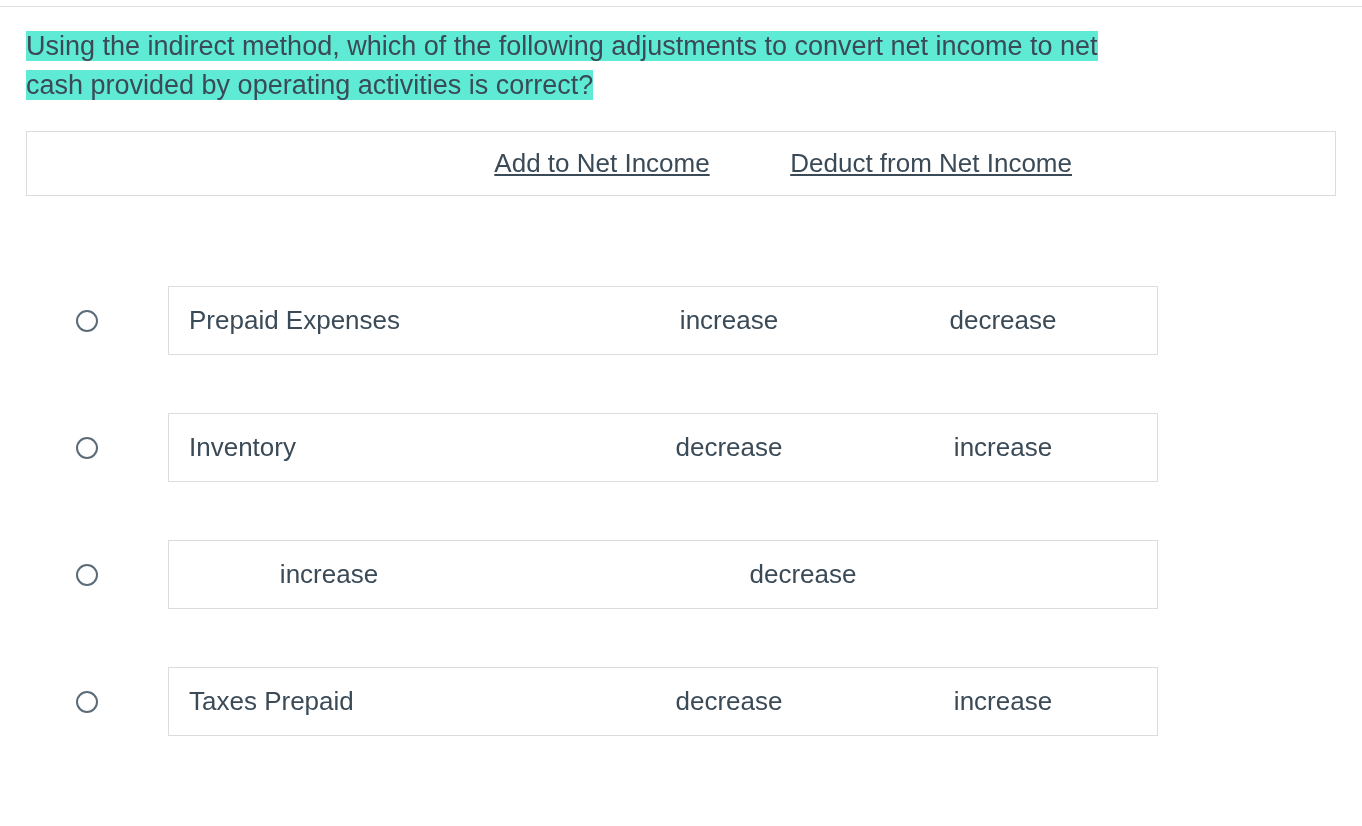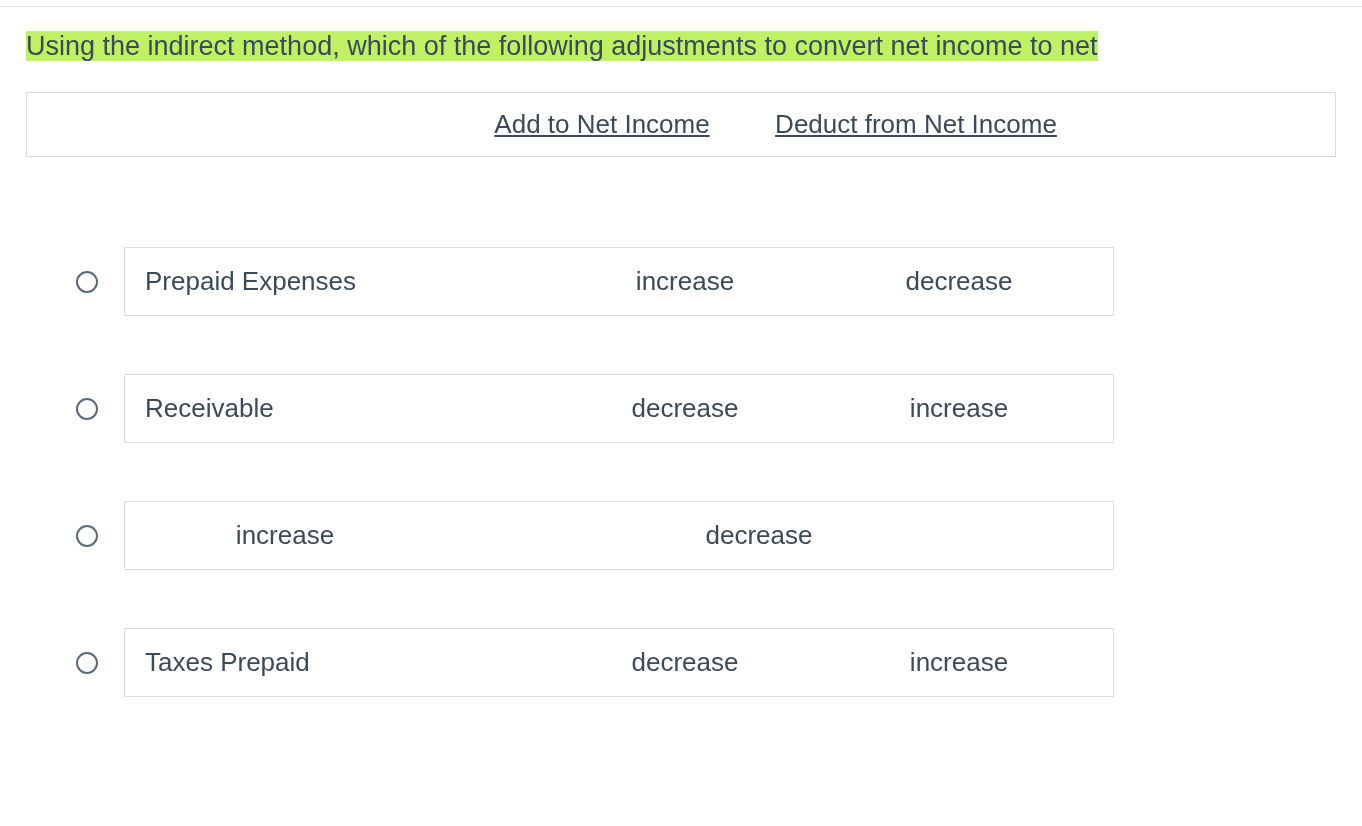--- a/index.html
+++ b/index.html
@@ -20,21 +20,21 @@
       border-top: 1px solid #e0e0e0;
       margin-top: 6px;
     }
     .question-text {
       font-size: 27px;
       line-height: 1.45;
       color: #3a4a57;
       margin-bottom: 26px;
     }
     .highlight {
-      background-color: #bef264;
+      background-color: #5eead4;
     }
     .header-table-wrap {
       border: 1px solid #dcdcdc;
       padding: 16px 20px;
       margin-bottom: 90px;
     }
     .header-row {
       display: flex;
       font-size: 26px;
       color: #3a4a57;
@@ -42,30 +42,31 @@
     .header-col-1 {
       flex: 0 0 415px;
     }
     .header-col-2 {
       flex: 0 0 280px;
       text-align: center;
       text-decoration: underline;
     }
     .header-col-3 {
       flex: 0 0 330px;
-      text-align: center;
+      text-align: right;
       text-decoration: underline;
       padding-left: 18px;
     }
     .options {
       padding-left: 50px;
     }
     .option-row {
       display: flex;
       margin-bottom: 58px;
+      gap: 44px;
     }
     .radio {
       flex: 0 0 48px;
       display: flex;
       align-items: center;
       justify-content: flex-start;
     }
     .radio-circle {
       width: 22px;
       height: 22px;
@@ -94,20 +95,21 @@
       text-align: center;
     }
   </style>
 </head>
 <body>
 
 <div class="question-container">
 
   <p class="question-text">
     <span class="highlight">Using the indirect method, which of the following adjustments to convert net income to net</span><br>
+    <span class="highlight">cash provided by operating activities is correct?</span>
   </p>
 
   <div class="header-table-wrap">
     <div class="header-row">
       <div class="header-col-1"></div>
       <div class="header-col-2">Add to Net Income</div>
       <div class="header-col-3">Deduct from Net Income</div>
     </div>
   </div>
 
@@ -122,21 +124,21 @@
         <div class="opt-col-2">increase</div>
         <div class="opt-col-3">decrease</div>
       </div>
     </div>
 
     <div class="option-row">
       <div class="radio">
         <div class="radio-circle"></div>
       </div>
       <div class="option-box">
-        <div class="opt-col-1">Receivable</div>
+        <div class="opt-col-1">Inventory</div>
         <div class="opt-col-2">decrease</div>
         <div class="opt-col-3">increase</div>
       </div>
     </div>
 
     <div class="option-row">
       <div class="radio">
         <div class="radio-circle"></div>
       </div>
       <div class="option-box">

